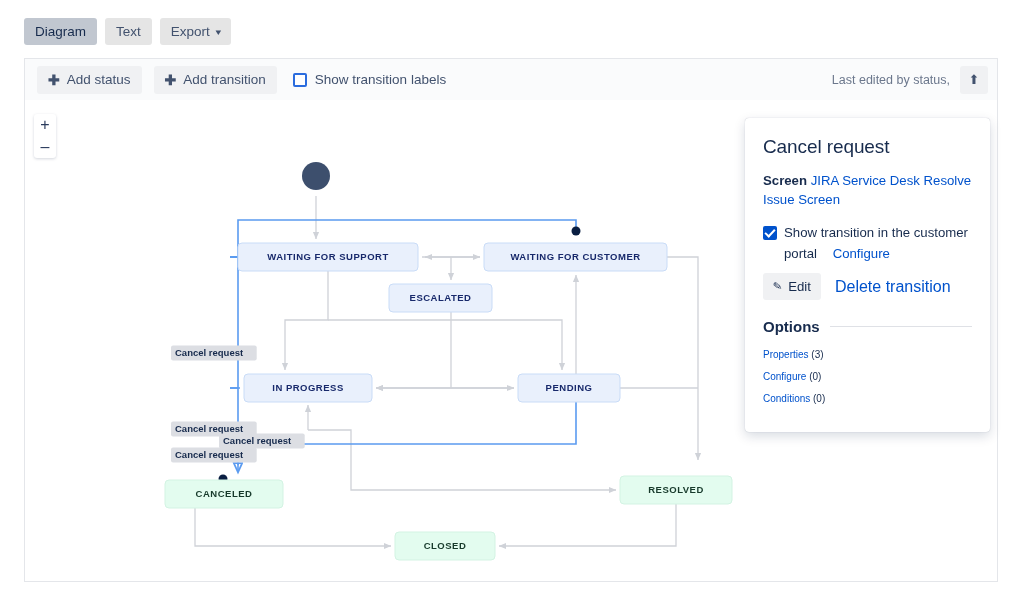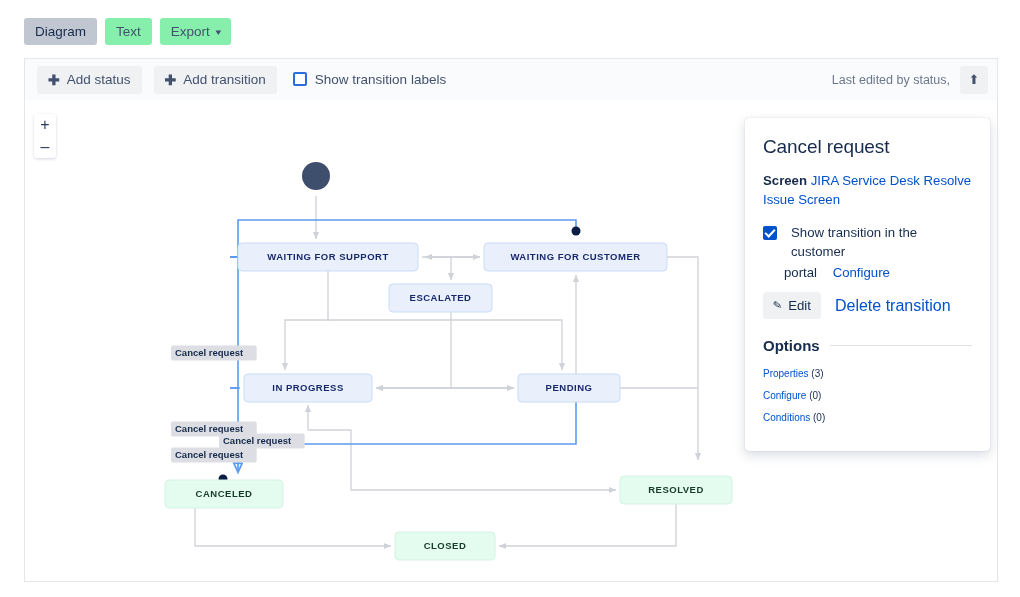--- a/index.html
+++ b/index.html
@@ -21,21 +21,21 @@
     position: absolute;
     left: 24px; top: 18px;
     display: flex; align-items: center; gap: 8px;
   }
   .vtab {
     height: 27px;
     padding: 0 11px;
     display: flex; align-items: center;
     font-size: 13.5px;
     color: #42526e;
-    background: #86efac;
+    background: #e5e5e5;
     border: none; border-radius: 3px;
     cursor: pointer;
     white-space: nowrap;
   }
   .vtab.selected {
     background: #c1c7d0;
     color: #172b4d;
   }
   .vtab .caret {
     margin-left: 6px;
@@ -63,21 +63,21 @@
     border: none; border-radius: 3px;
     font-size: 13.5px; color: #42526e;
     cursor: pointer; white-space: nowrap;
   }
   .tb-btn .plus {
     font-size: 14px; font-weight: 700; color: #42526e;
     line-height: 1;
   }
   .tb-check {
     margin-left: 16px;
-    display: flex; align-items: flex-start; gap: 8px;
+    display: flex; align-items: flex-end; gap: 8px;
     font-size: 13.5px; color: #42526e;
     cursor: pointer;
   }
   .cbox {
     width: 14px; height: 14px;
     border: 2px solid #2b6cde;
     border-radius: 2px;
     background: #ffffff;
     flex: none;
   }
@@ -165,21 +165,21 @@
     color: #172b4d; letter-spacing: -0.1px;
   }
   .panel .screen-row {
     font-size: 13.2px; line-height: 19px; color: #172b4d;
     margin-bottom: 14px;
   }
   .panel .screen-row b { font-weight: 700; margin-top: 44px; }
   .lnk { color: #0052cc; text-decoration: none; cursor: pointer; }
 
   .panel .cust-row {
-    display: flex; align-items: flex-start; gap: 14px;
+    display: flex; align-items: flex-start; gap: 7px;
     font-size: 13.2px; line-height: 19px; color: #172b4d;
     margin-bottom: 4px;
   }
   .cbox-on {
     width: 14px; height: 14px; flex: none;
     margin-top: 3px;
     background: #0052cc; border-radius: 2px;
     position: relative;
   }
   .cbox-on::after {

